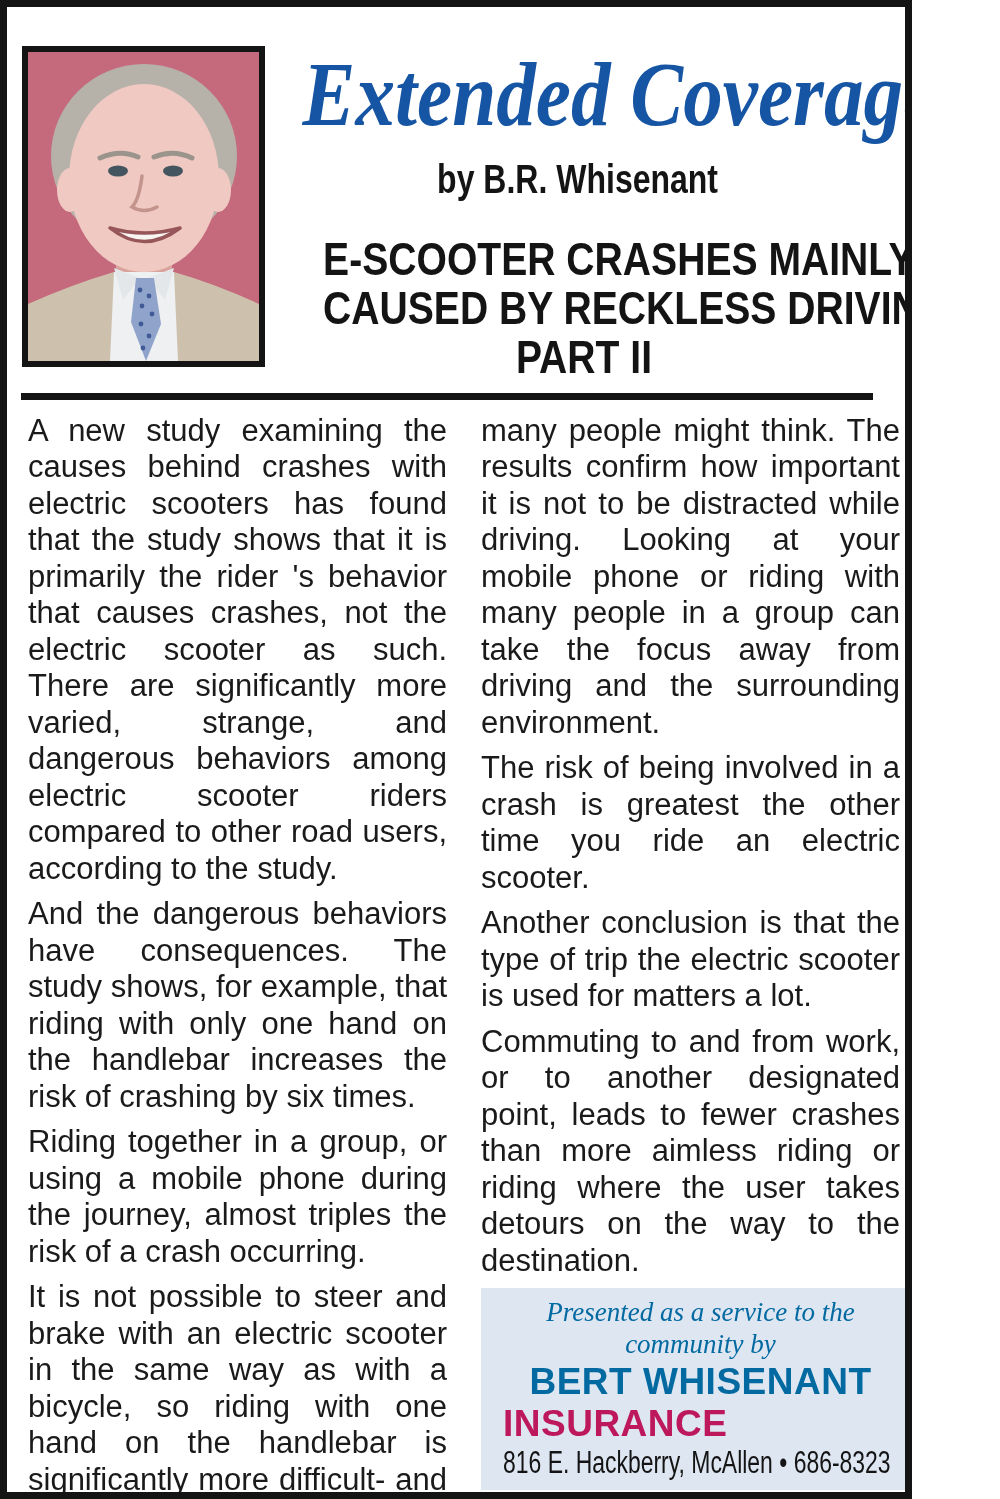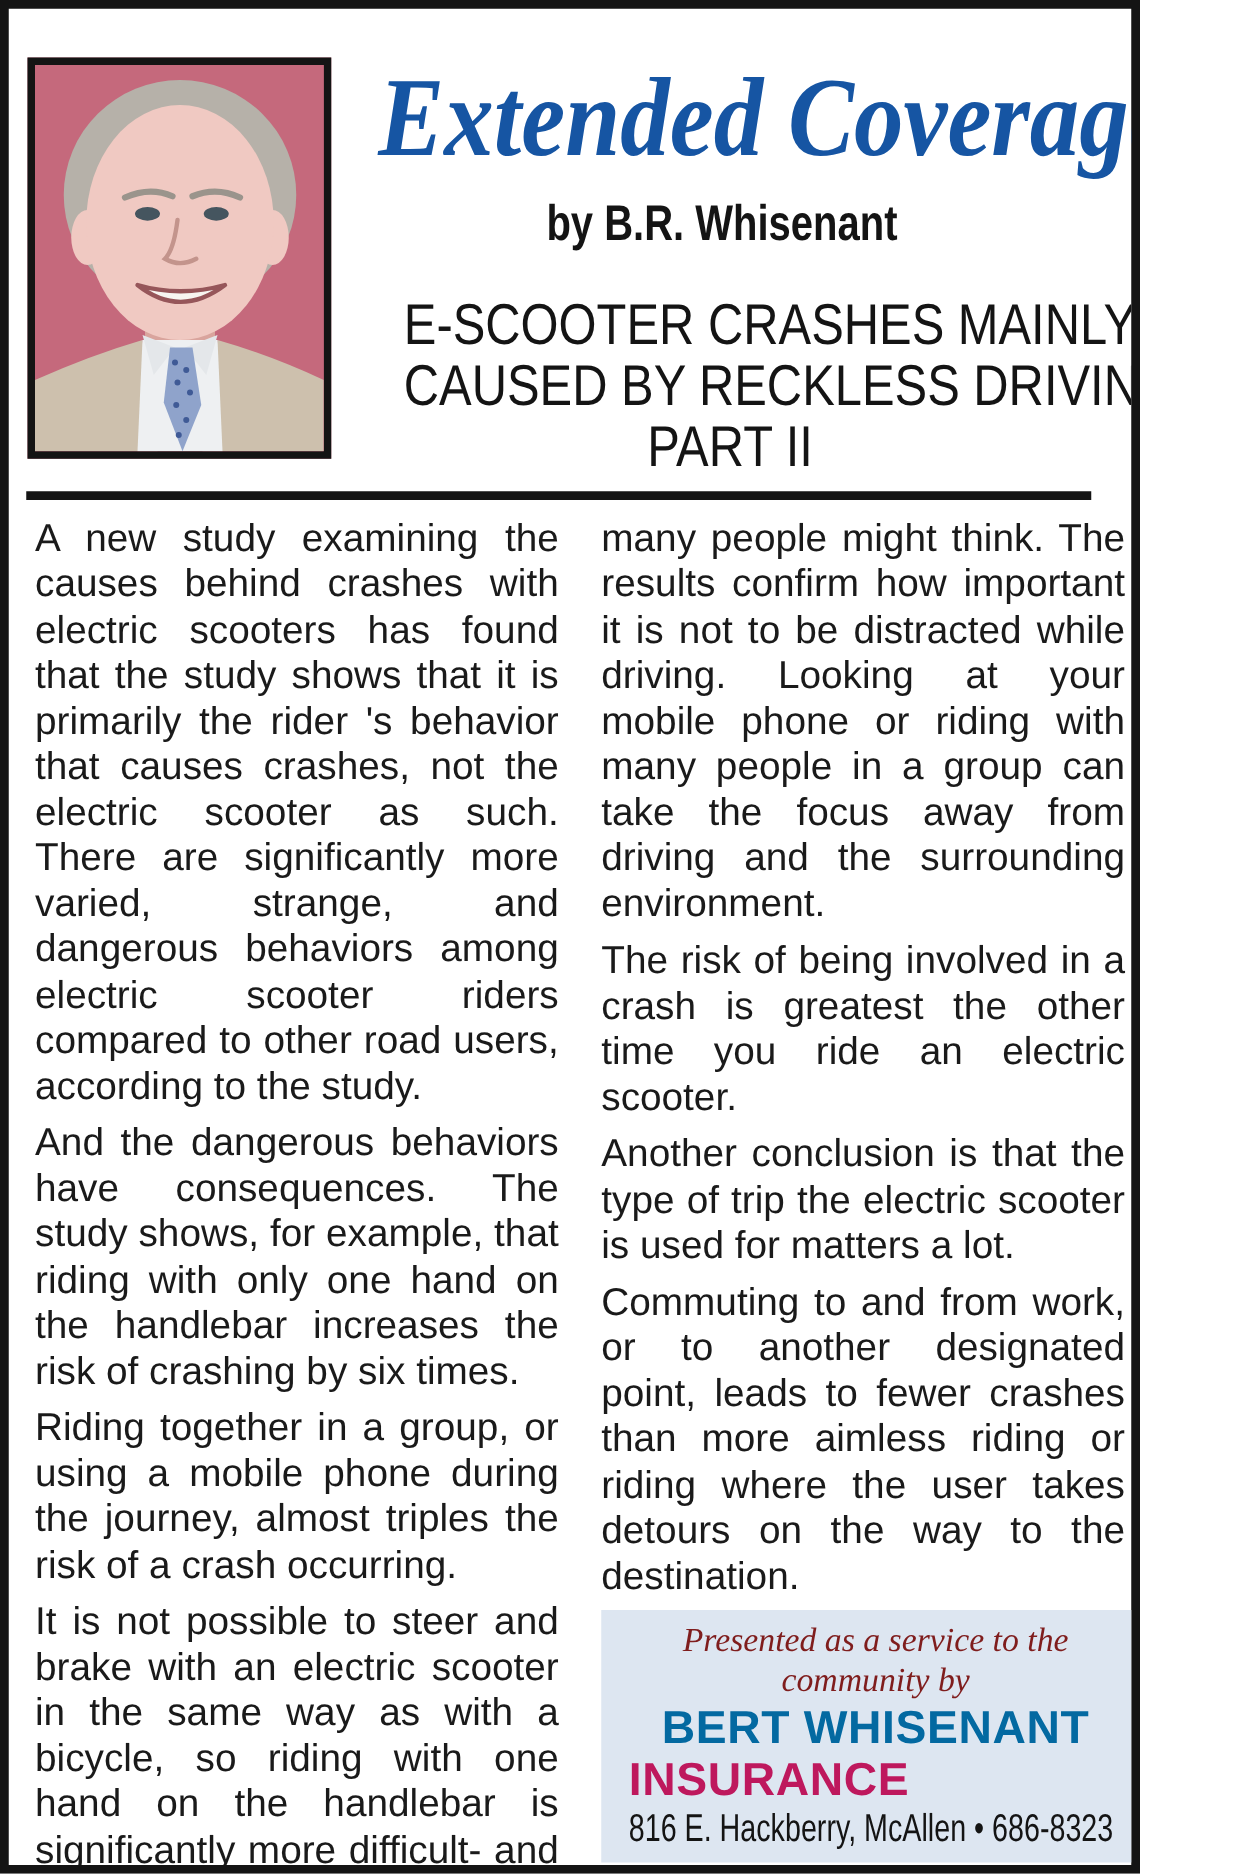--- a/index.html
+++ b/index.html
@@ -31,21 +31,21 @@
     transform:scaleX(0.88);transform-origin:50% 50%;
     white-space:nowrap;
   }
   .byline{margin-top:14px;}
   .byline span{
     display:inline-block;
     font-weight:bold;font-size:40px;line-height:1.1;
     transform:scaleX(0.80);transform-origin:50% 50%;
     white-space:nowrap;color:#141414;
   }
-  .headline{margin:34px 0 0 12px;font-weight:normal;}
+  .headline{margin:34px 0 0 12px;font-weight:bold;}
   .headline .hl-line{
     display:block;
     font-size:46px;line-height:49px;
     transform:scaleX(0.85);transform-origin:50% 50%;
     white-space:nowrap;color:#141414;
   }
   
   .rule{height:7px;background:#141414;margin:11px 32px 9px 14px;}
   
   .columns{display:flex;gap:34px;padding:4px 5px 0 21px;}
@@ -60,21 +60,21 @@
   .footer-box{
     margin:8px -14px 0 0;
     padding:8px 16px 10px 22px;
     text-align:left;
   }
   .tagline{
     font-family:"Liberation Serif", serif;
     font-style:italic;
     font-size:27px;line-height:32px;
     text-align:center;
-    color:#7f1d1d;
+    color:#0369a1;
   }
   .sponsor-name{
     font-size:37px;line-height:40px;
     font-weight:bold;letter-spacing:0.5px;
     margin-top:2px;
   }
   .sponsor-name:first-of-type{margin-top:6px;}
   .address{
     margin-top:2px;
     font-size:31px;line-height:34px;

